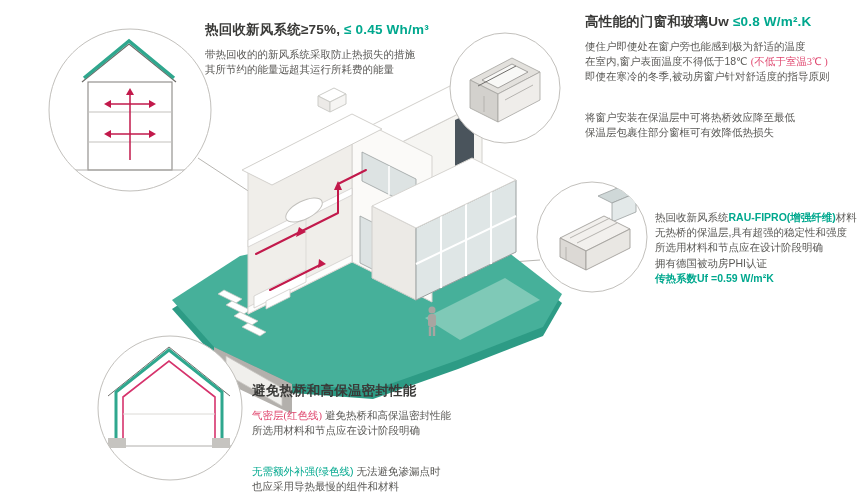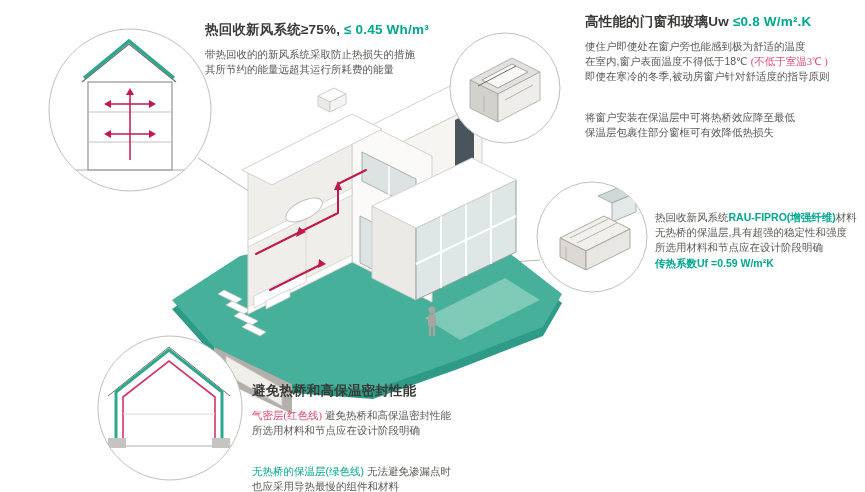--- a/index.html
+++ b/index.html
@@ -193,25 +193,26 @@
     <div><span>在室内,窗户表面温度不得低于18℃ </span><span class="red">(不低于室温3℃ )</span></div>
     <div>即使在寒冷的冬季,被动房窗户针对舒适度的指导原则</div>
     <div class="gap">将窗户安装在保温层中可将热桥效应降至最低</div>
     <div>保温层包裹住部分窗框可有效降低热损失</div>
   </div>
 
   <div class="txt" style="left:655px; top:210px; width:210px;">
     <div><span>热回收新风系统</span><span class="g-bold">RAU-FIPRO(增强纤维)</span><span>材料</span></div>
     <div>无热桥的保温层,具有超强的稳定性和强度</div>
     <div>所选用材料和节点应在设计阶段明确</div>
+    <div>拥有德国被动房PHI认证</div>
     <div class="g-bold">传热系数Uf =0.59 W/m²K</div>
   </div>
 
   <div class="txt" style="left:252px; top:381px; width:345px;">
     <div class="title">避免热桥和高保温密封性能</div>
     <div><span class="red">气密层(红色线)</span><span> 避免热桥和高保温密封性能</span></div>
     <div>所选用材料和节点应在设计阶段明确</div>
-    <div class="gap"><span class="green">无热桥的保温层(绿色线)</span><span> 无法避免渗漏点时</span></div>
+    <div class="gap"><span class="green">无需额外补强(绿色线)</span><span> 无法避免渗漏点时</span></div>
     <div>也应采用导热最慢的组件和材料</div>
     <div class="footnote">*热桥效应: 热量易于在边,角,连接点等细部部分传导</div>
   </div>
 
 </div>
 
 </body></html>

